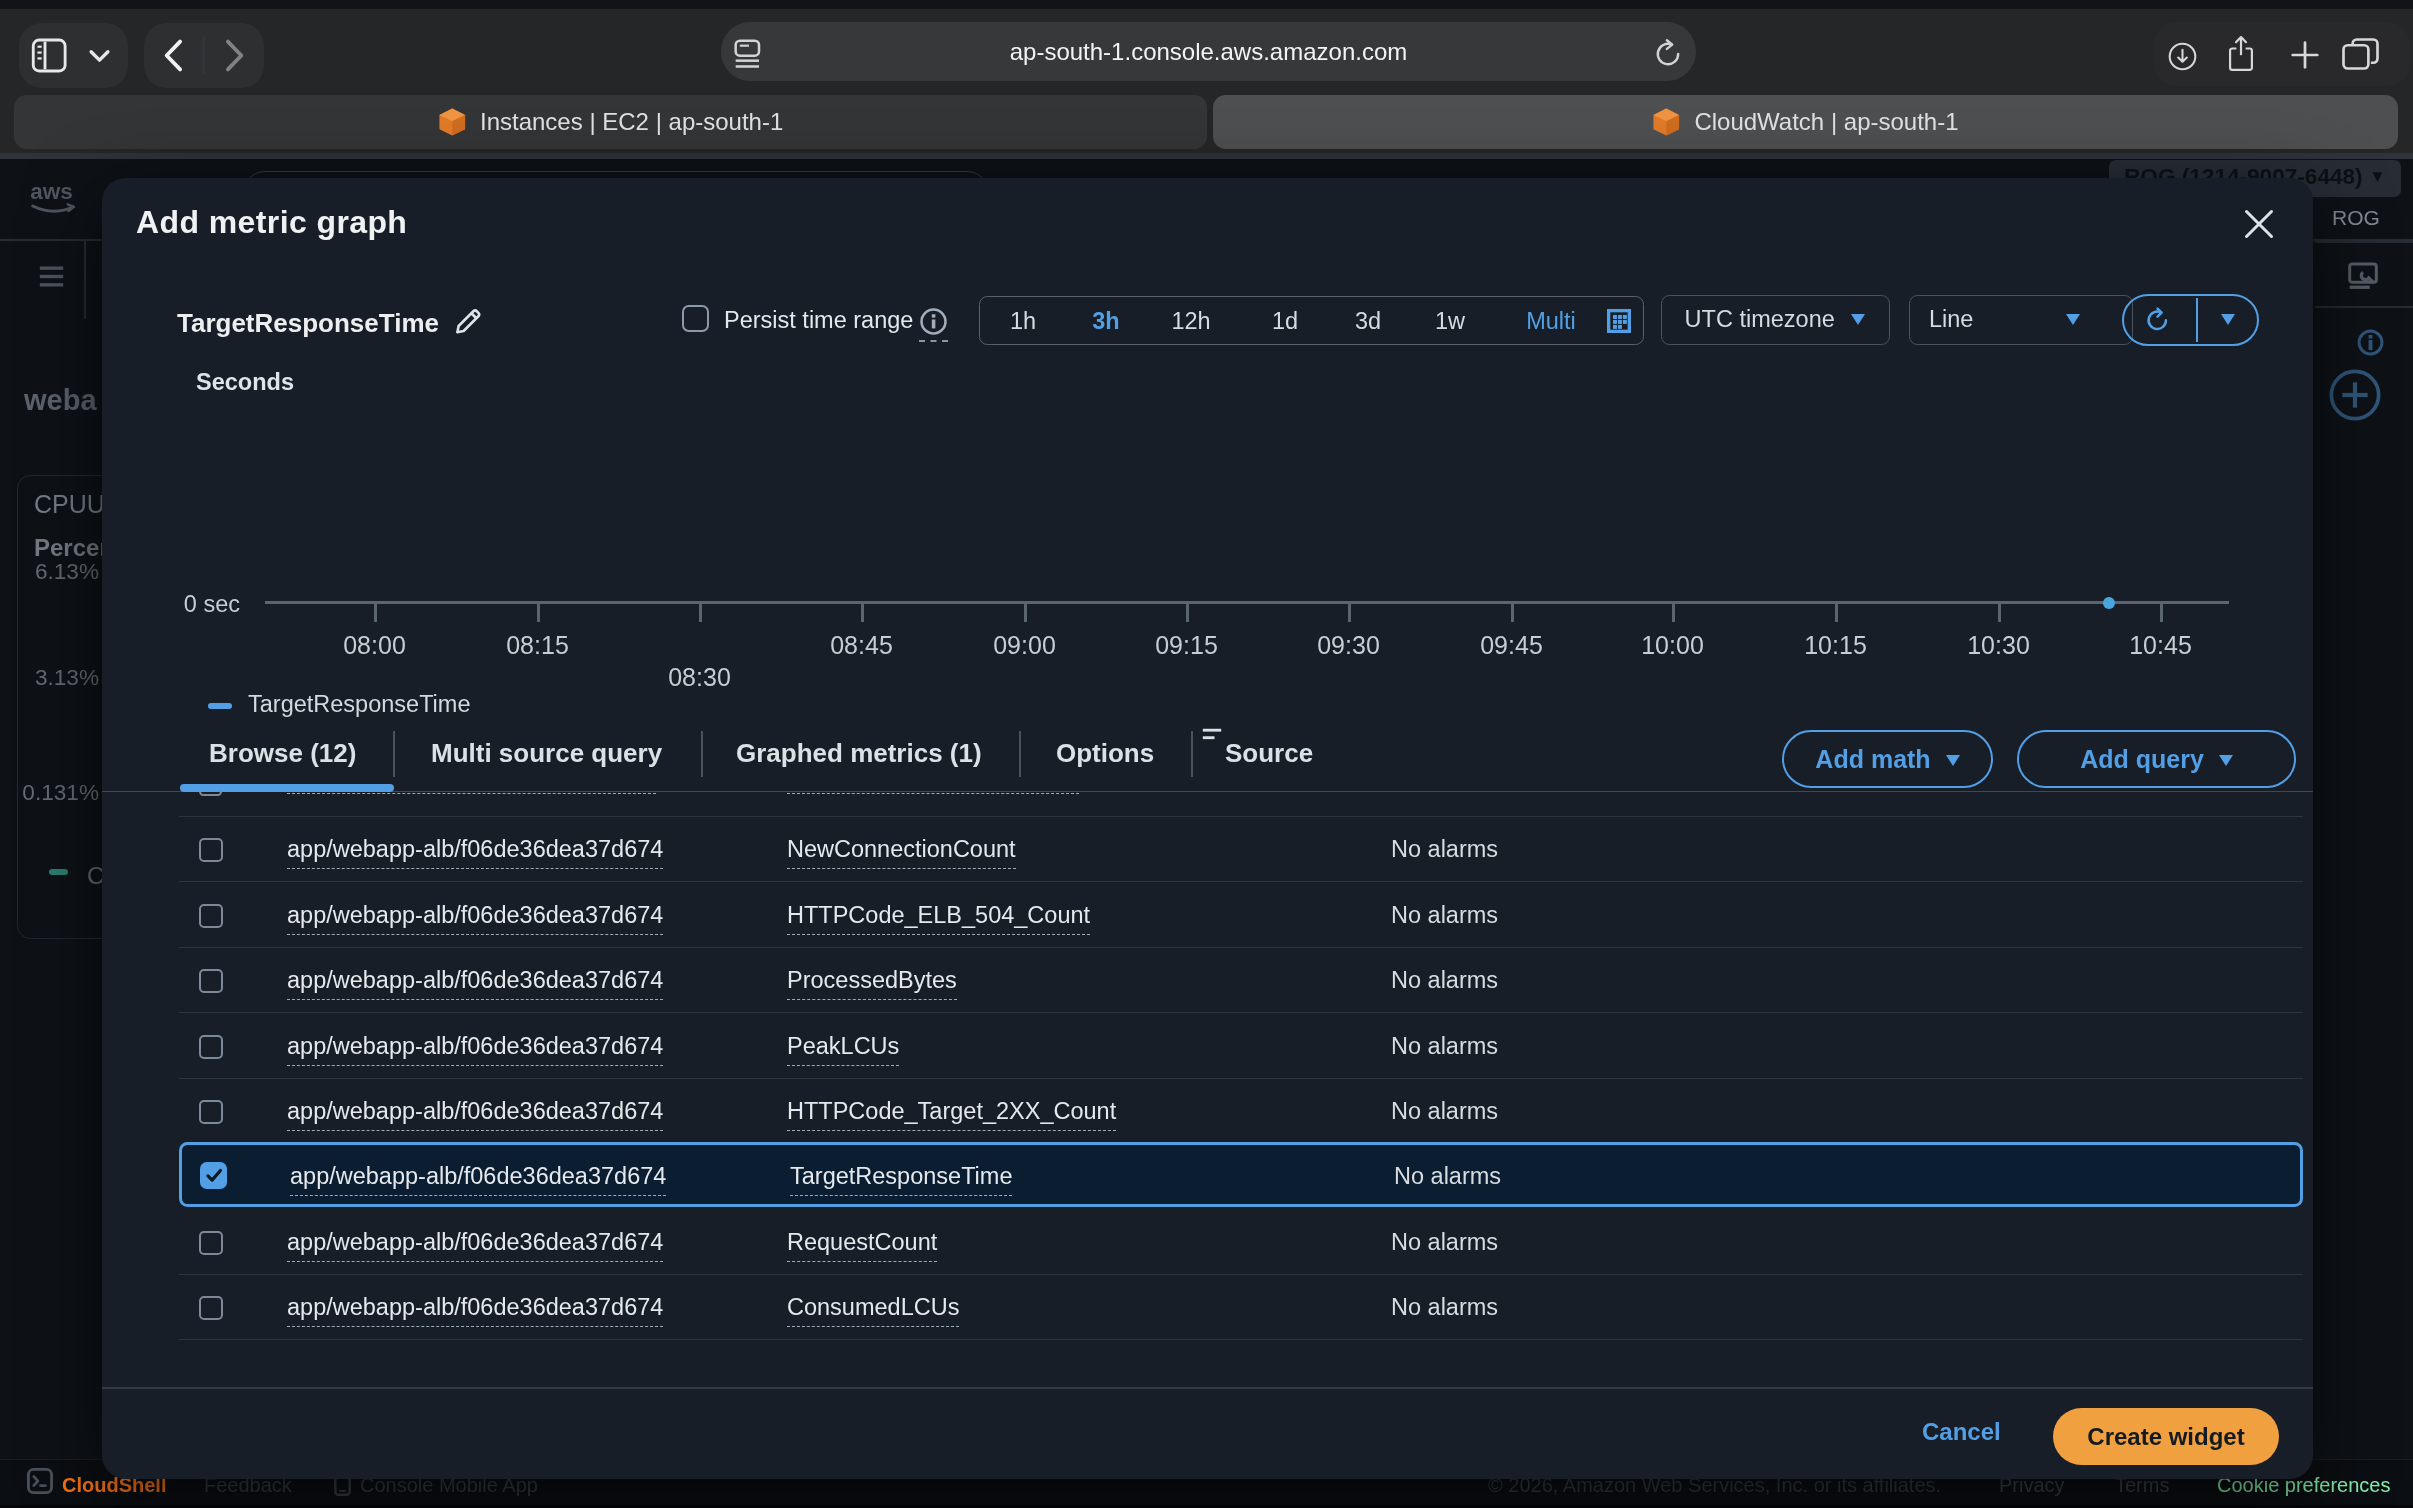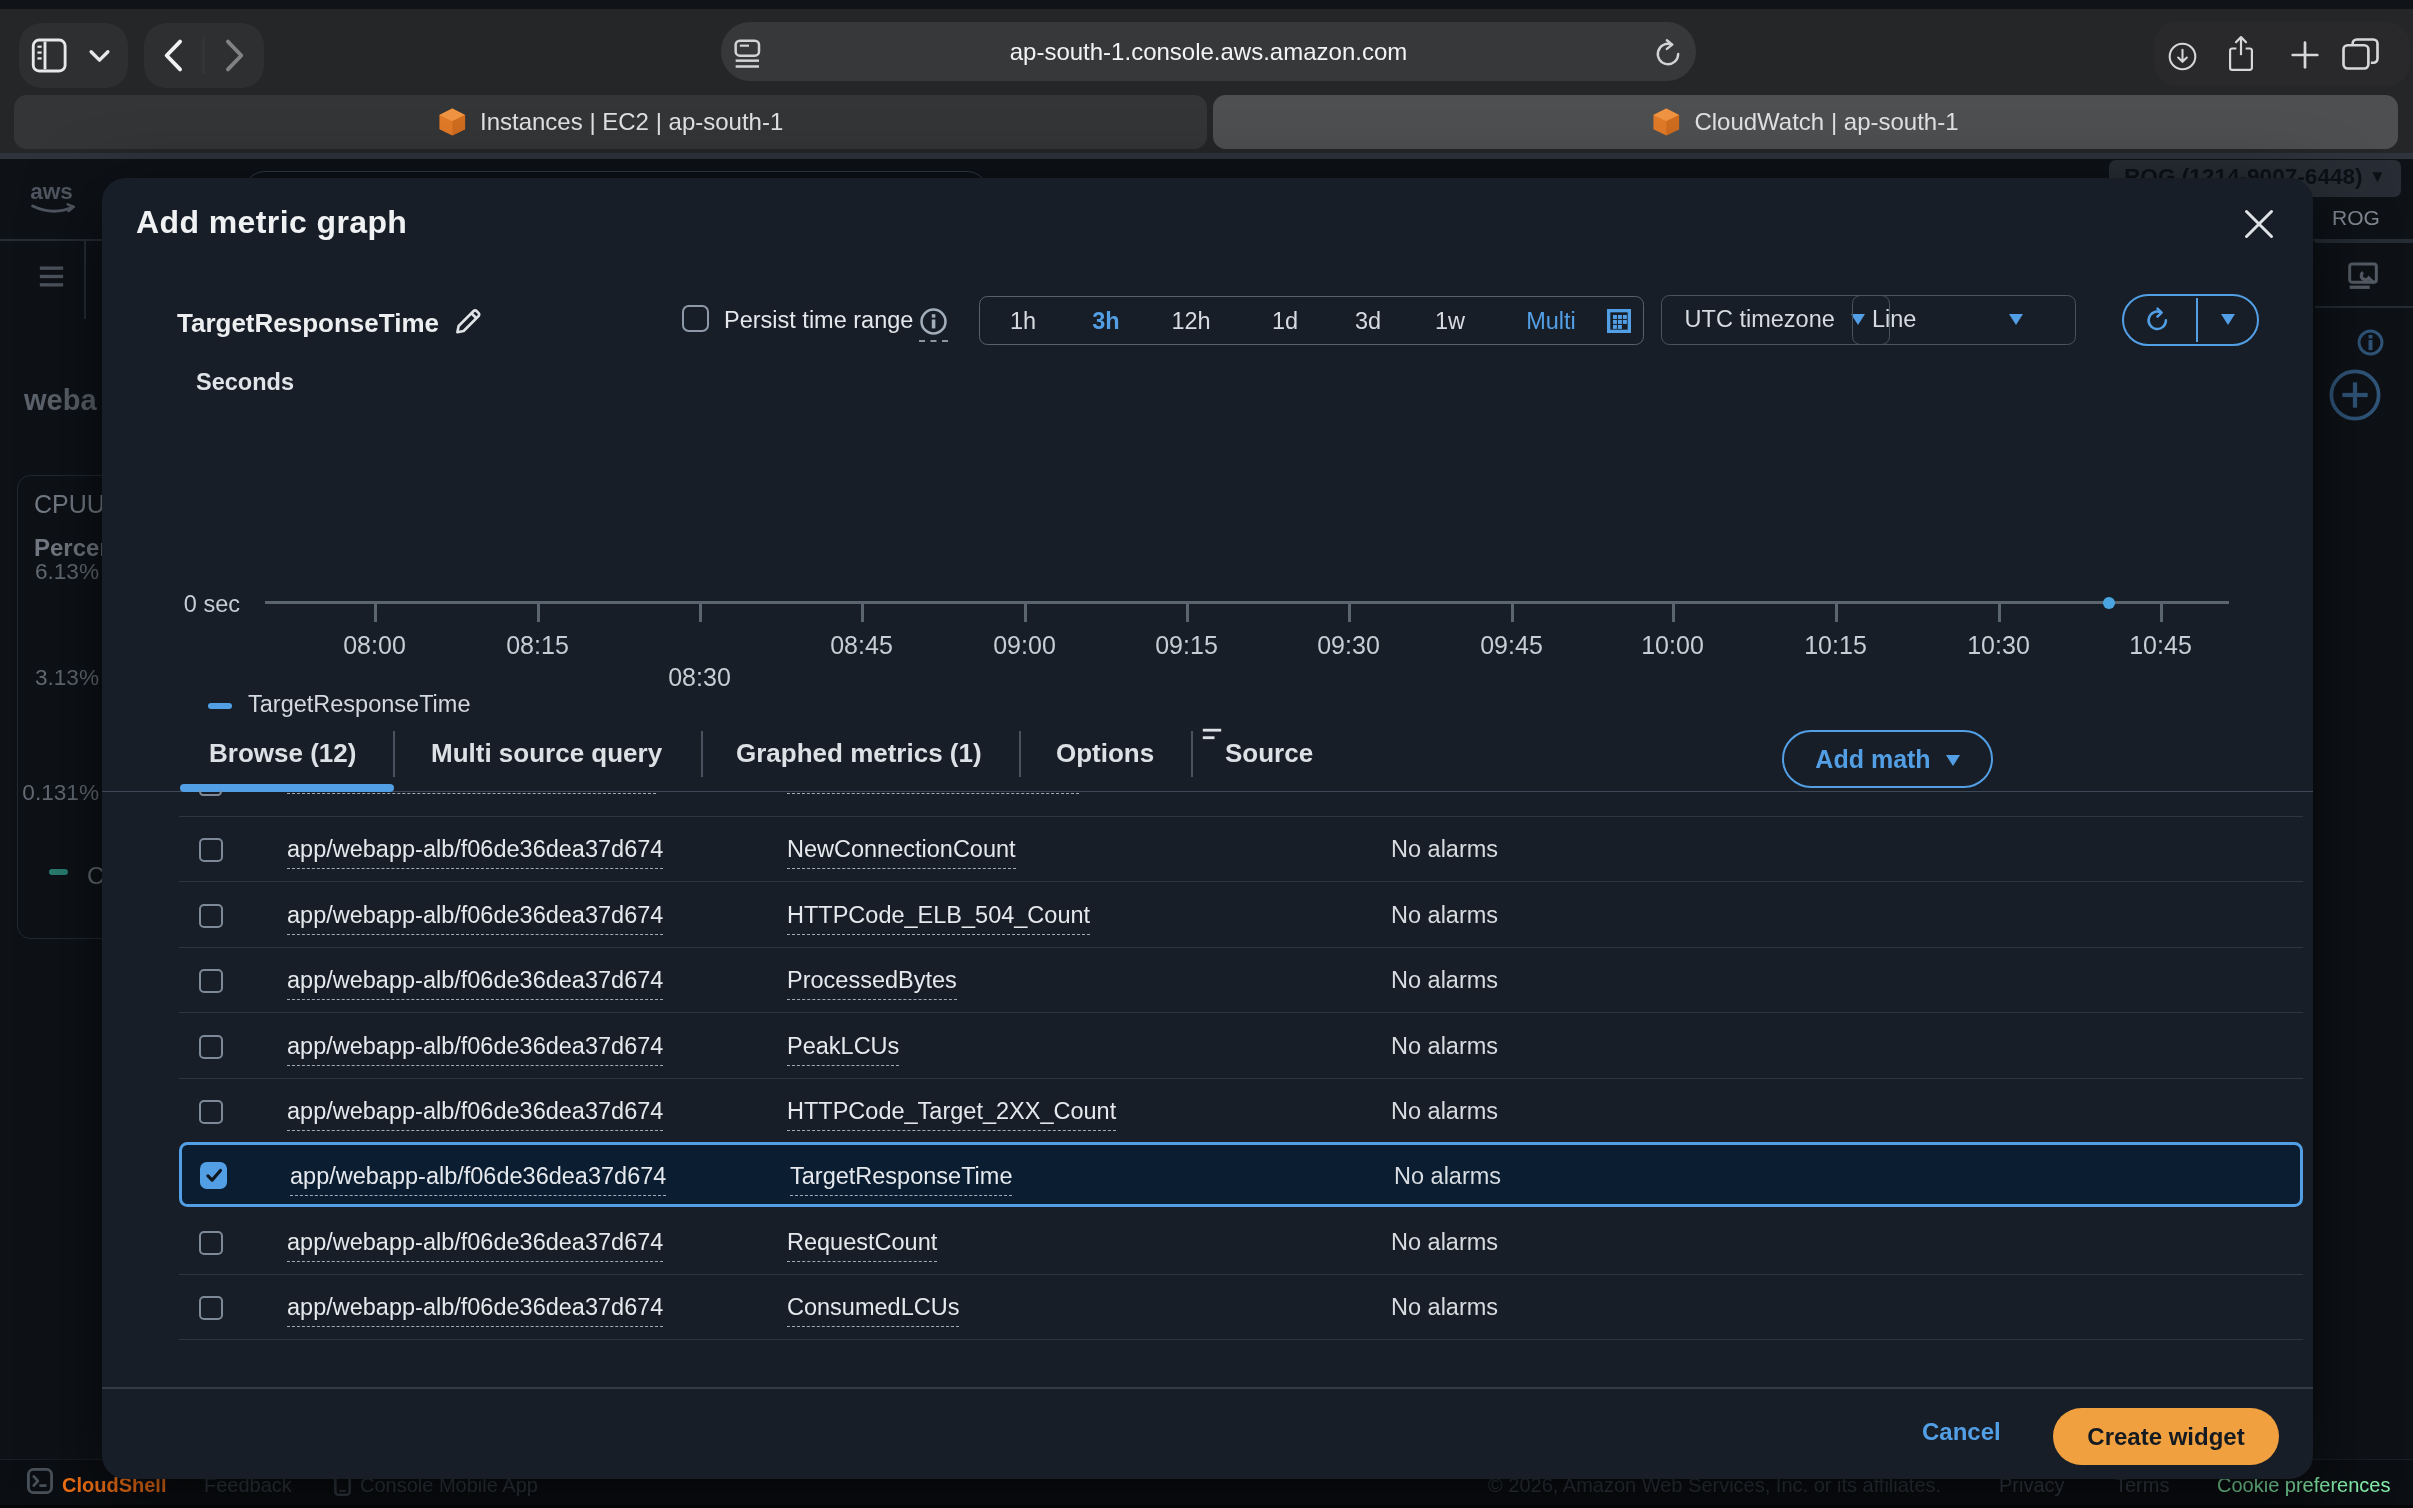--- a/index.html
+++ b/index.html
@@ -250,21 +250,21 @@
         <rect x="7.2" y="19.2" width="4.8" height="4.8"></rect>
           <rect x="13.2" y="19.2" width="4.8" height="4.8"></rect>
       </g>
     </svg>  
     </div>
 
   <div class="drop" style="left:1559px; width:229px;">
     <span class="abs dim" style="left:22.6px; top:10px; font-size:23.5px;">UTC timezone</span>
     <span class="abs caret" style="left:189px; top:18.4px;"></span>
   </div>
-  <div class="drop" style="left:1750px; width:224px;">
+  <div class="drop" style="left:1807px; width:224px;">
     <span class="abs dim" style="left:19px; top:10px; font-size:23.5px;">Line</span>
     <span class="abs caret" style="left:156px; top:18.4px;"></span>
   </div>
   <div id="refreshbtn">
     <span class="abs" style="left:72px; top:1.7px; width:2.1px; height:44px; background:#539fe5;"></span>
     <svg class="abs" style="left:19px; top:10px;" width="28.5" height="28.5" viewBox="0 0 24 24">
       <path d="M 19.3 12 A 7.3 7.3 0 1 1 15.2 5.5" fill="none" stroke="#539fe5" stroke-width="2.1" stroke-linecap="round"></path>
       <path d="M 12.2 2.2 L 15.7 5.6 L 12.2 9" fill="none" stroke="#539fe5" stroke-width="2.1" stroke-linecap="round" stroke-linejoin="round"></path>
     </svg>
     <span class="abs caret" style="left:97px; top:18.4px;"></span>
@@ -316,20 +316,24 @@
     <span class="tdiv" style="left:291px;"></span>
     <span class="tdiv" style="left:599px;"></span>
     <span class="tdiv" style="left:917px;"></span>
     <span class="tdiv" style="left:1089px;"></span>
   </div>
   <div id="bline"></div>
   <div class="pillbtn" style="left:1680px; width:211px;">
       <span>Add math</span>
       <span class="bcaret"></span>
     </div>
+  <div class="pillbtn" style="left:1915px; width:279px;">
+      <span>Add query</span>
+      <span class="bcaret"></span>
+    </div>
 
   <div id="tablewrap">
 
     <div class="abs" style="left:77px; top:613px; width:2124px; height:26px; border-bottom:1.7px solid #2c3542; overflow:hidden;">
       <span class="abs" style="left:20px; top:-17.6px; width:22.6px; height:22.6px; border:2.2px solid #7d8998; border-radius:4.2px;"></span>
       <span class="abs" style="left:108px; top:1.7px; width:369px; border-bottom:1.7px dashed #9fabb8;"></span>
       <span class="abs" style="left:608px; top:1.7px; width:292px; border-bottom:1.7px dashed #9fabb8;"></span>
     </div>
     <div class="row" style="top:639px;">
         <span class="cb"></span>

